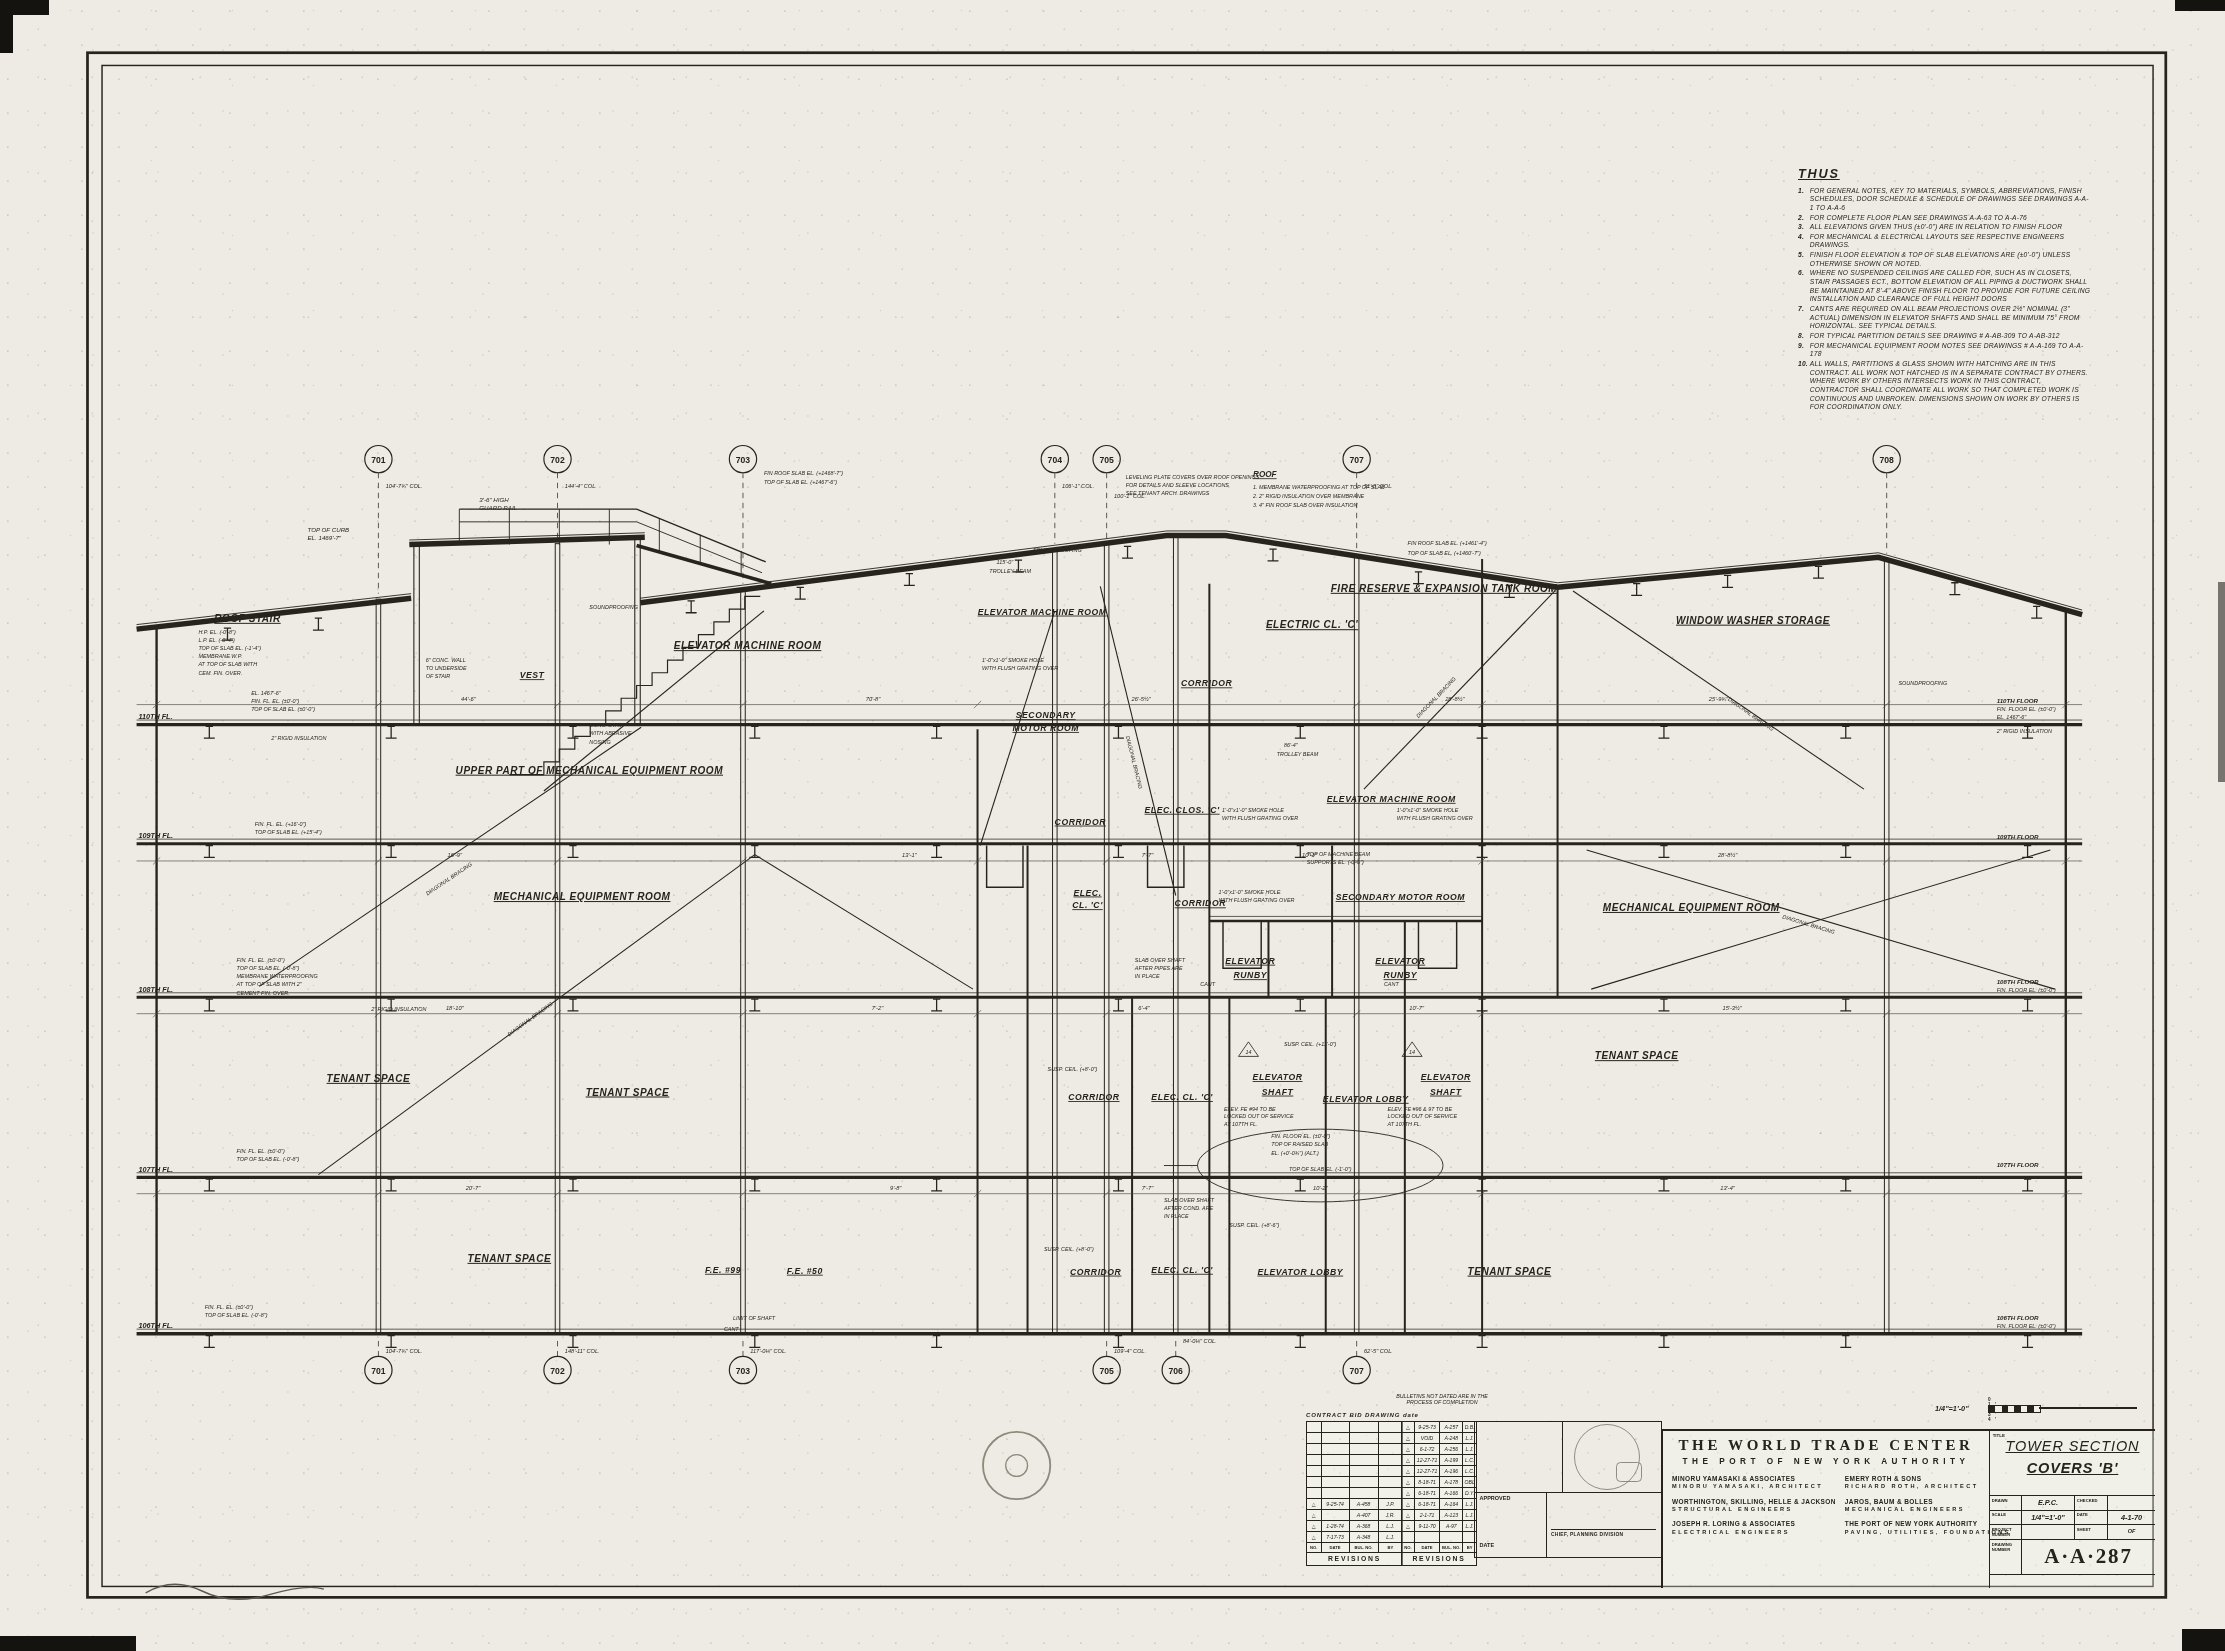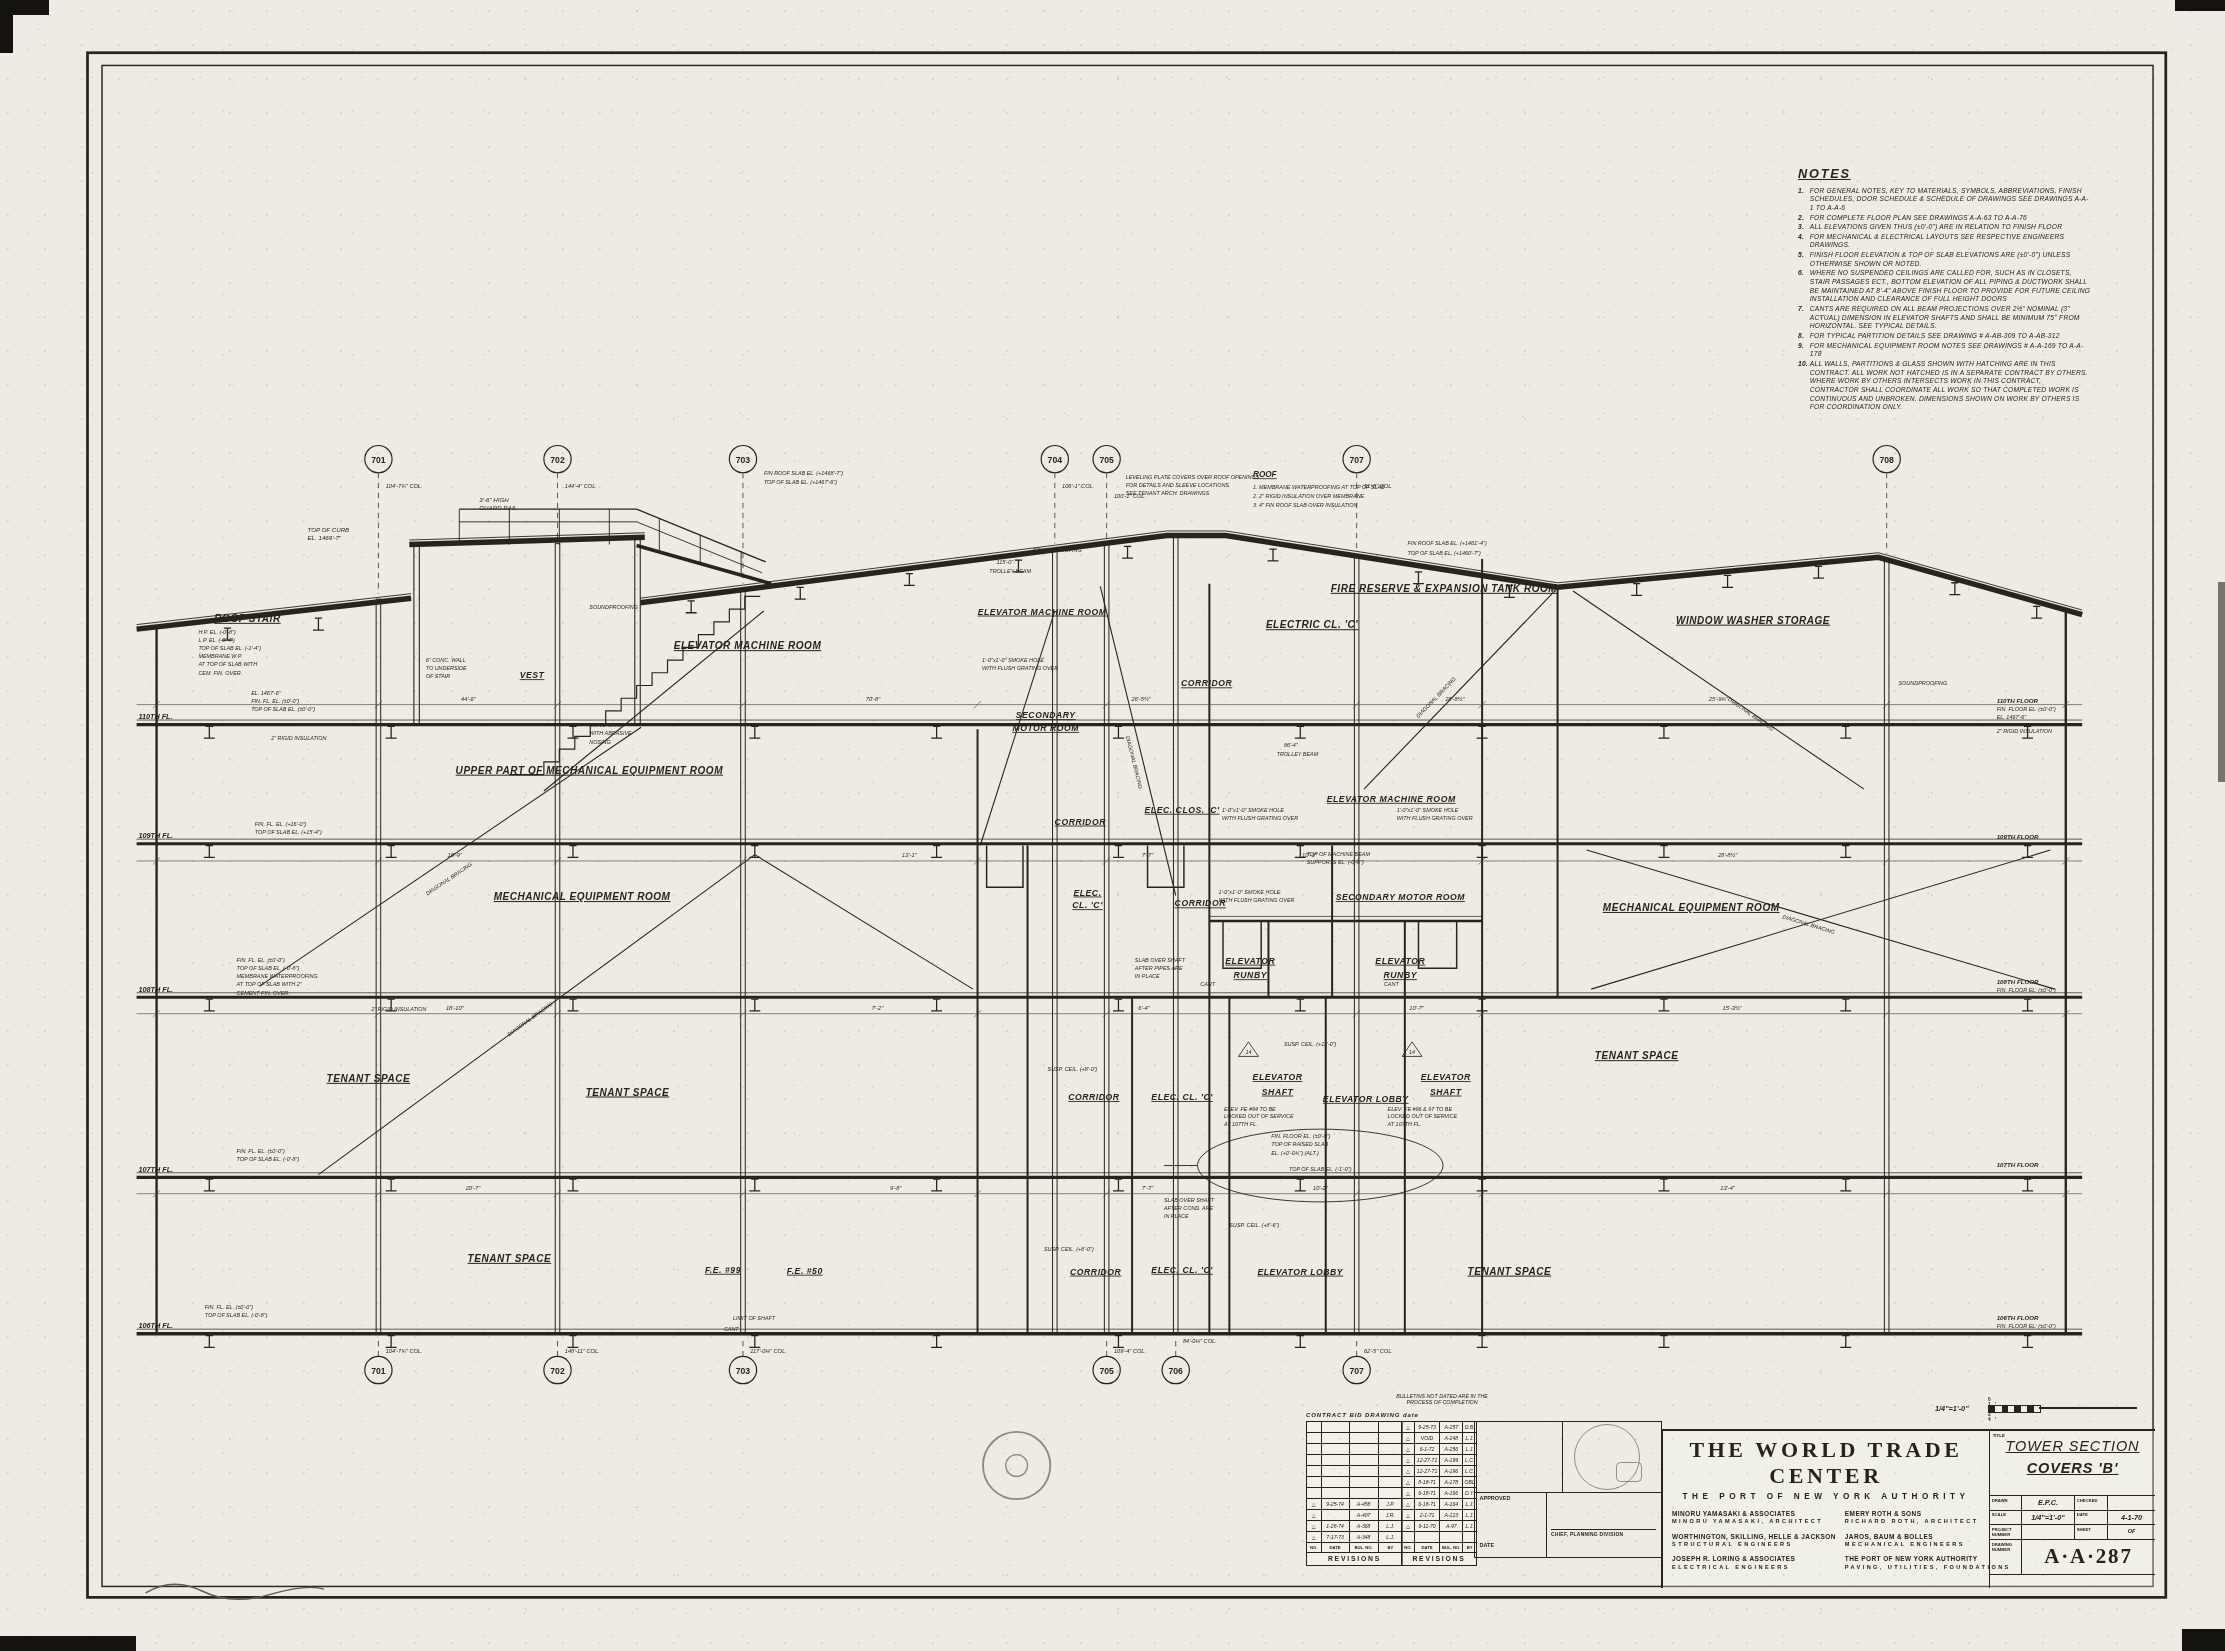--- a/index.html
+++ b/index.html
@@ -55,21 +55,21 @@
   #apr .aprl{position:absolute;left:4.5px;top:73px;font-size:5.5px;font-weight:700;font-style:normal}
   #apr .hl{position:absolute;left:0;top:70px;width:186px;border-top:1.1px solid #26231d}
   #apr .vl{position:absolute;left:71px;top:70px;height:65px;border-left:1.1px solid #26231d}
   #apr .chiefln{position:absolute;left:76px;top:107px;width:105px;border-top:0.7px solid #26231d}
   #apr .chief{position:absolute;left:76px;top:110px;font-size:4.9px;font-weight:700;font-style:normal;letter-spacing:0.3px}
   #apr .datel{position:absolute;left:4.5px;top:120px;font-size:5.5px;font-weight:700;font-style:normal}
 
   
   #tb{position:absolute;left:1661px;top:1429px;width:492px;height:157px;border-top:2px solid #26231d;border-left:2px solid #26231d;background:rgba(250,249,244,.3)}
   #tb .left{position:absolute;left:0;top:0;width:326px;height:157px}
-  #tb .proj{margin-top:6.4px;text-align:center;font-family:"Liberation Serif",serif;font-weight:700;font-size:22px;letter-spacing:3.6px}
+  #tb .proj{margin-top:6.4px;text-align:center;font-family:"Liberation Serif",serif;font-weight:700;font-size:15px;letter-spacing:3.6px}
   #tb .client{text-align:center;font-weight:700;font-size:8.2px;letter-spacing:4.5px;margin-top:2.7px}
   #tb .creds{display:grid;grid-template-columns:1fr 1fr;column-gap:9px;row-gap:8.2px;padding:9px 7.3px 0 9px}
   #tb .cred .cn{font-size:6.5px;font-weight:700;letter-spacing:0.4px;white-space:nowrap}
   #tb .cred .cr{font-size:5.6px;font-weight:700;letter-spacing:2.4px;margin-top:1.4px;white-space:nowrap}
   #tb .right{position:absolute;left:326px;top:0;width:165px;height:157px;border-left:1.8px solid #26231d}
   #tb .ttl{position:absolute;left:2.7px;top:1.8px;font-size:4.4px;font-weight:700}
   #tb .st1{position:absolute;left:0;top:7.3px;width:165px;text-align:center;font-size:14.5px;font-weight:400;font-style:italic;text-decoration:underline;letter-spacing:0.9px}
   #tb .st2{position:absolute;left:0;top:29px;width:165px;text-align:center;font-size:14.5px;font-weight:700;font-style:italic;text-decoration:underline;letter-spacing:0.9px}
   #tb .fgrid{position:absolute;left:0;top:64px;width:165px}
   #tb .frow{display:flex;border-top:1.1px solid #26231d;height:13.6px}
@@ -526,21 +526,21 @@
     <text class="dm" x="1905" y="1111">15'-3½"</text>
     <text class="dm" x="520" y="1309">20'-7"</text>
     <text class="dm" x="985" y="1309">9'-8"</text>
     <text class="dm" x="1262" y="1309">7'-7"</text>
     <text class="dm" x="1452" y="1309">10'-2"</text>
     <text class="dm" x="1900" y="1309">13'-4"</text>
   </g>
 </svg>
 
 <div id="notes">
-  <div class="nt">NOTES</div>
+  <div class="nt">THUS</div>
   <div class="ni">
       <span class="nn">1.</span>
       <span class="nx">FOR GENERAL NOTES, KEY TO MATERIALS, SYMBOLS, ABBREVIATIONS, FINISH SCHEDULES, DOOR SCHEDULE &amp; SCHEDULE OF DRAWINGS SEE DRAWINGS A-A-1 TO A-A-6</span>
     </div>
   <div class="ni">
       <span class="nn">2.</span>
       <span class="nx">FOR COMPLETE FLOOR PLAN SEE DRAWINGS A-A-63 TO A-A-76</span>
     </div>
   <div class="ni">
       <span class="nn">3.</span>

